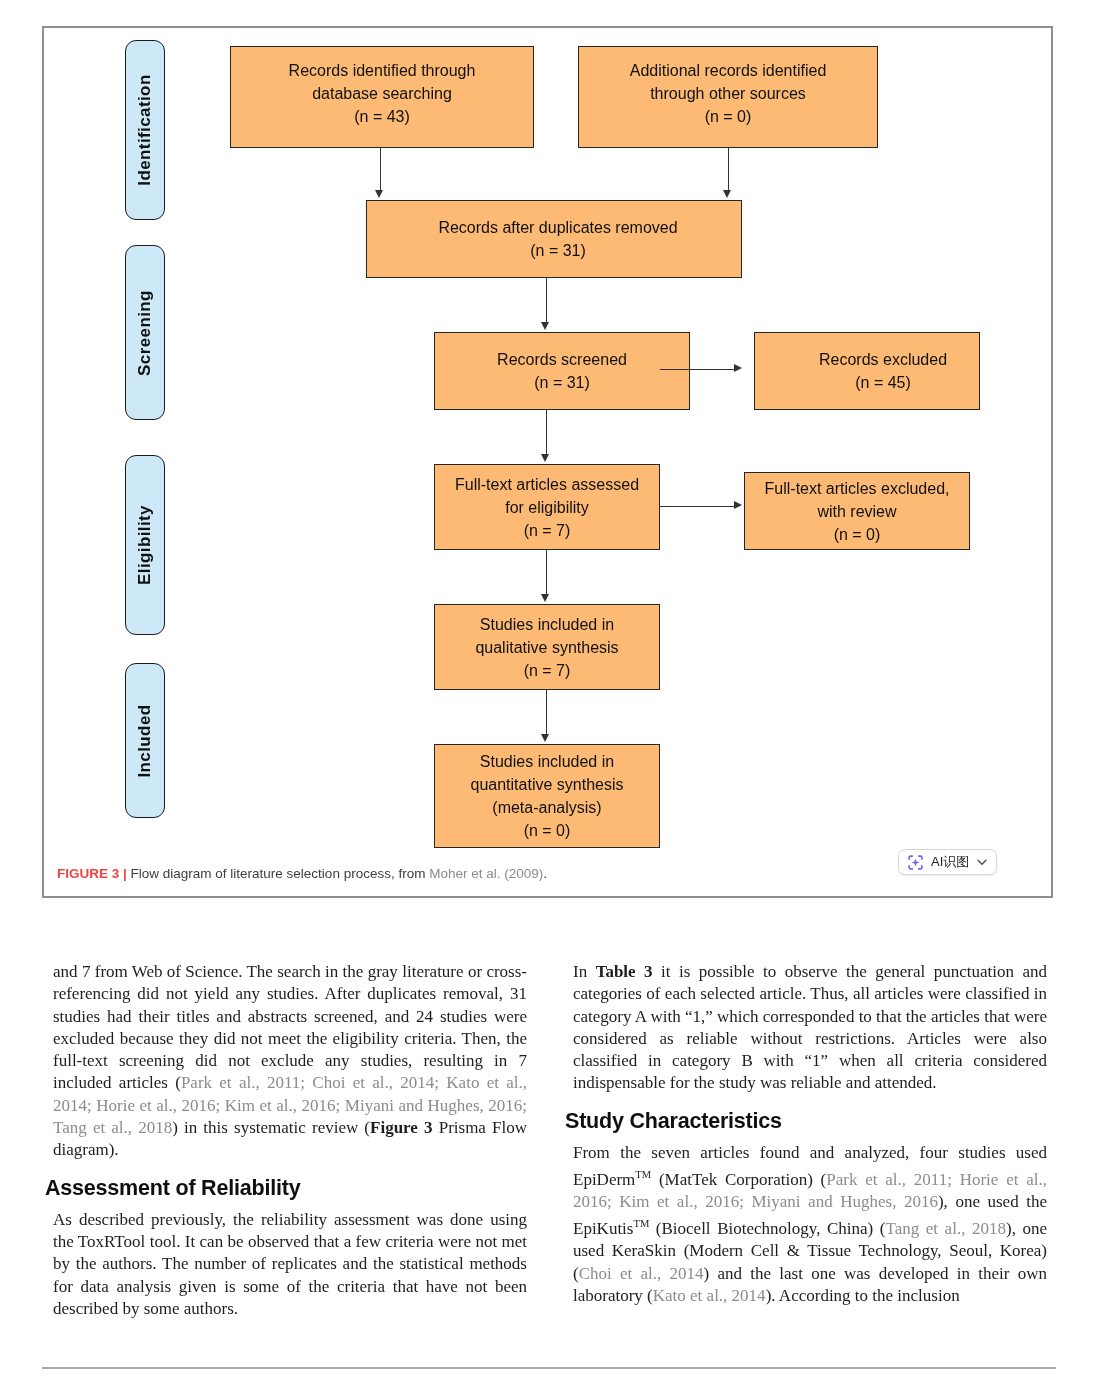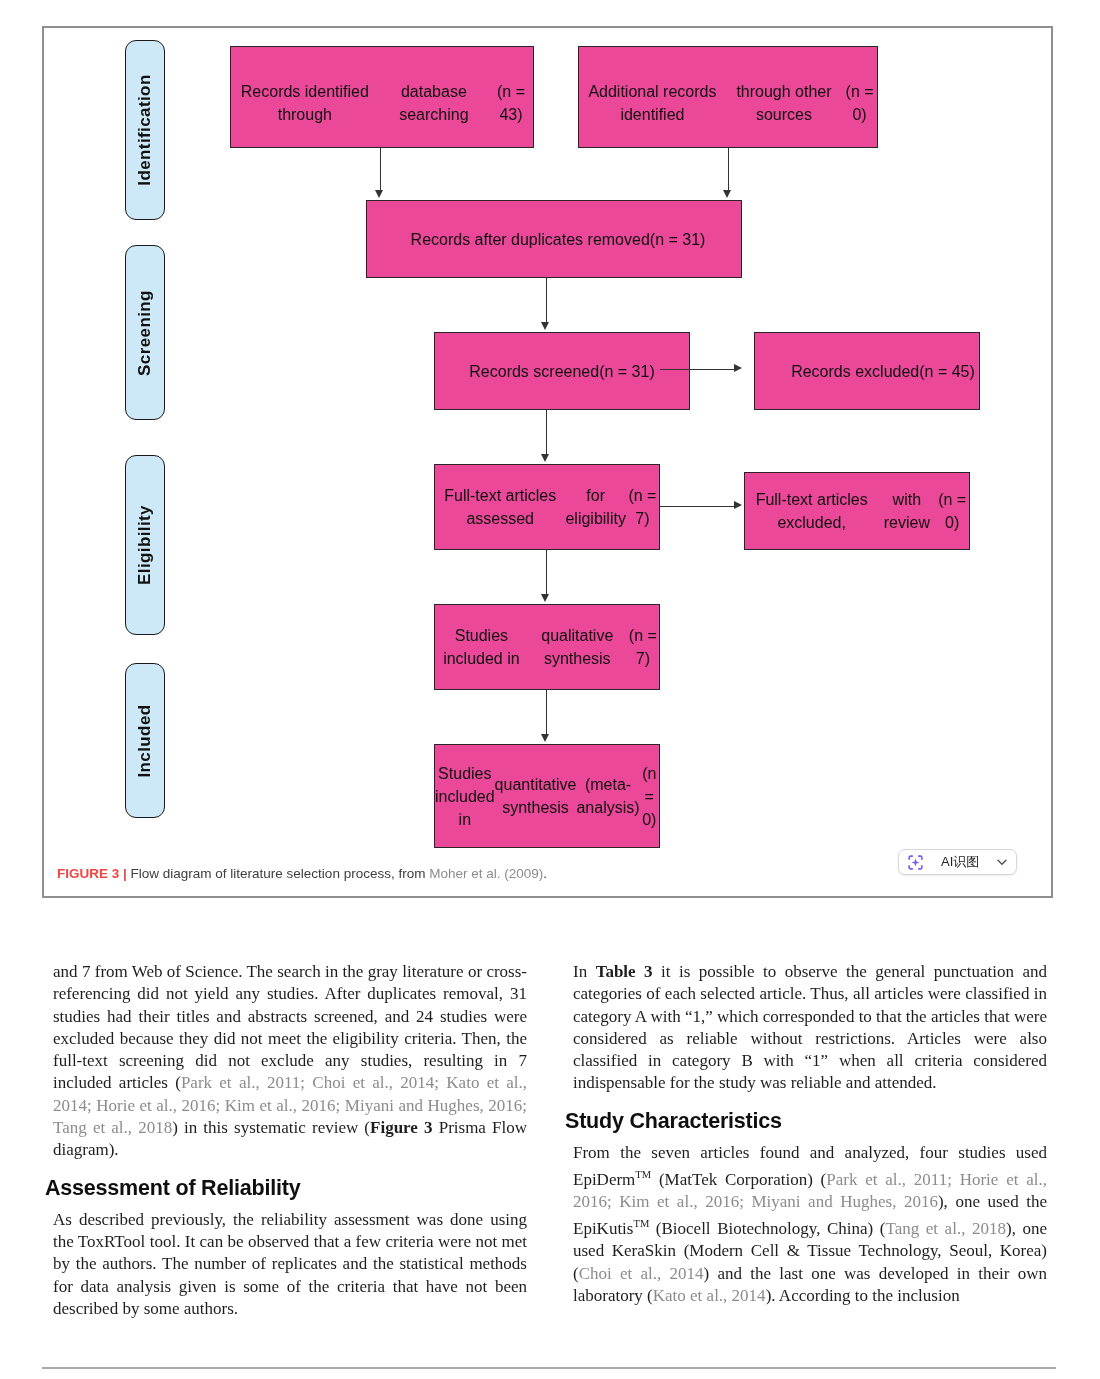--- a/index.html
+++ b/index.html
@@ -7,37 +7,37 @@
         font-family:"Liberation Sans","DejaVu Sans",sans-serif;}
 
   
   .figure-frame{position:absolute;left:42px;top:26px;width:1011px;height:872px;
                 border:2px solid var(--frame-border,#8f8f8f);background:#fff;box-sizing:border-box;}
 
   .stage{position:absolute;display:flex;align-items:center;justify-content:center;
          background:var(--stage-fill,#cde9f7);border:1.6px solid #1a1a1a;border-radius:11px;box-sizing:border-box;}
   .stage span{transform:rotate(-90deg);white-space:nowrap;font-weight:bold;font-size:17px;color:#111;letter-spacing:.4px;}
 
-  .fbox{position:absolute;border:1.7px solid var(--box-border,#262626);background:#ec4899;box-sizing:border-box;
-        display:flex;flex-direction:row;align-items:center;justify-content:center;
+  .fbox{position:absolute;border:1.7px solid var(--box-border,#262626);background:#fdba74;box-sizing:border-box;
+        display:flex;flex-direction:column;align-items:center;justify-content:center;
         font-size:16px;line-height:23px;color:#111;text-align:center;}
   .fbox.top{justify-content:flex-start;padding-top:12px;}
 
   .arrow-v{position:absolute;width:0;border-left:1.7px solid #333;}
   .arrow-v::after{content:'';position:absolute;bottom:-8px;left:-5.6px;
                   border:4.8px solid transparent;border-top:8px solid #333;border-bottom:none;}
   .arrow-h{position:absolute;height:0;border-top:1.7px solid #333;}
   .arrow-h::after{content:'';position:absolute;right:-8px;top:-5.6px;
                   border:4.8px solid transparent;border-left:8px solid #333;border-right:none;}
 
   .fig-caption{position:absolute;left:13px;top:838px;width:900px;font-size:13.5px;color:#3d3d3d;}
   .fig-caption .seg-b{font-weight:bold;color:#ef4444;}
   .fig-caption .seg-cite{color:var(--citation-gray,#8c8c8c);}
 
-  .ai-btn{position:absolute;left:854px;top:821px;height:26px;display:flex;align-items:center;gap:18px;
+  .ai-btn{position:absolute;left:854px;top:821px;height:26px;display:flex;align-items:center;gap:8px;
           padding:0 9px;background:#fff;border:1px solid #d8d8d8;border-radius:7px;
           box-shadow:0 1px 2px rgba(0,0,0,.08);cursor:pointer;box-sizing:border-box;}
   .ai-btn .ai-label{font-size:13px;color:#222;font-family:"Liberation Sans","DejaVu Sans",sans-serif;}
 
   
   .col{position:absolute;top:953px;width:490px;}
   .col-left{left:45px;}
   .col-right{left:565px;}
   .col p{margin:8px;text-align:justify;font-family:"Liberation Serif","DejaVu Serif",serif;
          font-size:17px;line-height:22.3px;color:#1e1e1e;}

